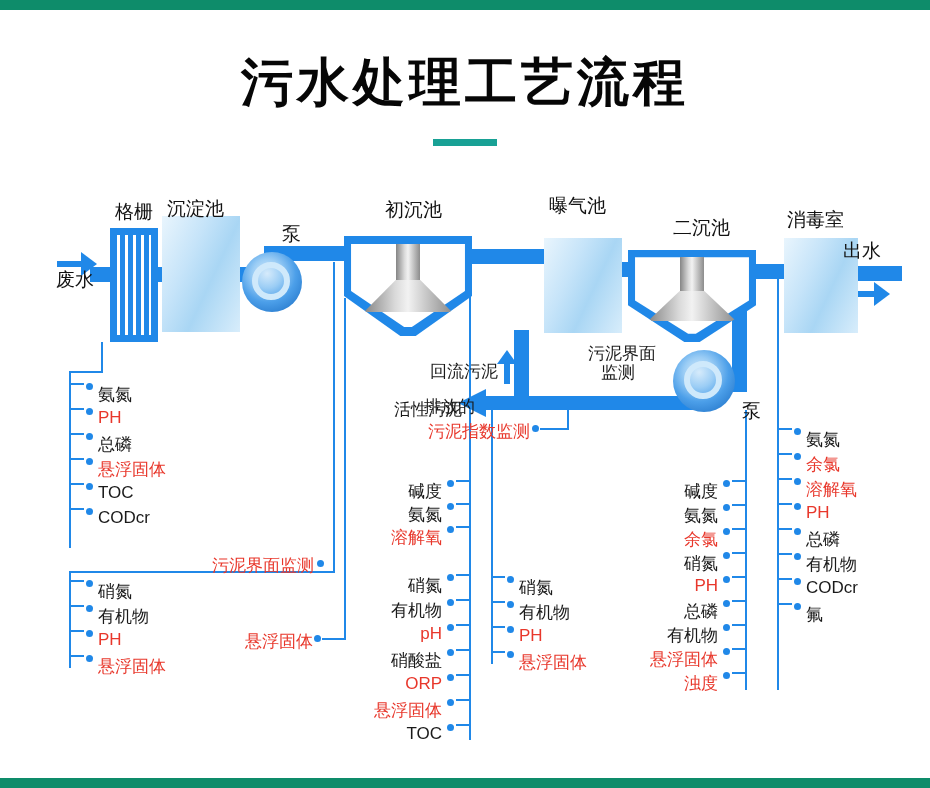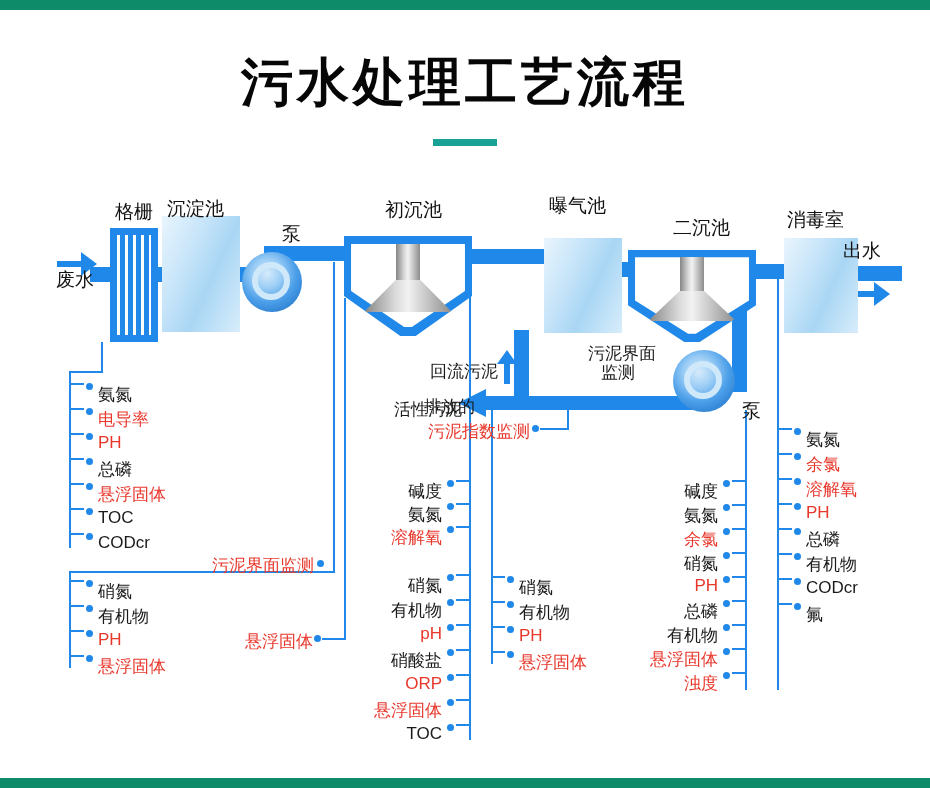--- a/index.html
+++ b/index.html
@@ -72,25 +72,20 @@
 
   <div class="plist" style="left:70px;top:383px;width:130px;">
       <div class="prow" style="height: 25px;">
         <span class="stub"></span>
         <span class="dot"></span>
         <span class="plabel">氨氮</span>
       </div>
       <div class="prow" style="height: 25px;">
         <span class="stub"></span>
         <span class="dot"></span>
-        <span class="plabel red">电导率</span>
-      </div>
-      <div class="prow" style="height: 25px;">
-        <span class="stub"></span>
-        <span class="dot"></span>
         <span class="plabel red">PH</span>
       </div>
       <div class="prow" style="height: 25px;">
         <span class="stub"></span>
         <span class="dot"></span>
         <span class="plabel">总磷</span>
       </div>
       <div class="prow" style="height: 25px;">
         <span class="stub"></span>
         <span class="dot"></span>

